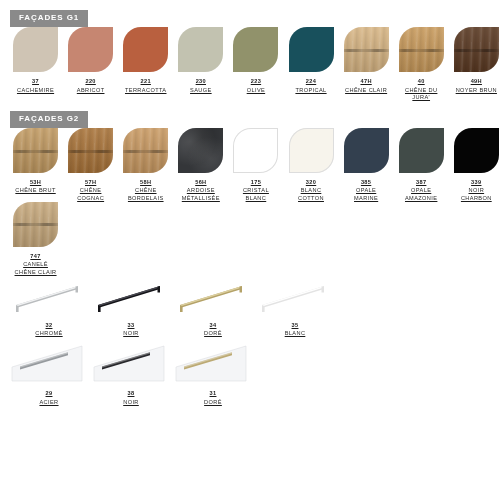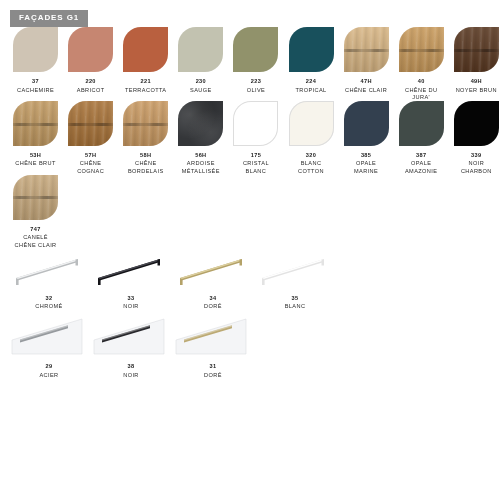--- a/index.html
+++ b/index.html
@@ -5,21 +5,21 @@
 <style>
   html,body{margin:0;padding:0;}
   body{
     width:500px;height:500px;
     background:#ffffff;
     font-family:"Liberation Sans", sans-serif;
     color:#1b1b1b;
     overflow:hidden;
     position:relative;
   }
-  .page{position:relative;width:440px;height:500px;box-sizing:border-box;}
+  .page{position:relative;width:440px;height:500px;box-sizing:border-box;text-decoration:underline;}
 
   
   .section-header{
     display:inline-block;
     padding:3px 9px 4px 9px;
     color:#ffffff;
     font-size:8px;
     font-weight:bold;
     letter-spacing:.9px;
     line-height:10px;
@@ -191,20 +191,23 @@
         </div>
         <div class="cell">
           <div class="swatch grain" style="background-color: rgb(91, 58, 35); background-image: linear-gradient(rgba(255, 255, 255, 0.1), rgba(0, 0, 0, 0.14));"></div>
           <div class="code">49H</div>
           <div class="name">NOYER BRUN</div>
         </div>
       </div>
   </div>
 
   <div class="section">
+    <div class="header-wrap">
+      <span class="section-header sec-facades2">FAÇADES G2</span>
+    </div>
     <div class="row" id="row-g2">
         <div class="cell">
           <div class="swatch grain" style="background-color: rgb(193, 154, 98); background-image: linear-gradient(rgba(255, 255, 255, 0.1), rgba(0, 0, 0, 0.14));"></div>
           <div class="code">53H</div>
           <div class="name">CHÊNE BRUT</div>
         </div>
         <div class="cell">
           <div class="swatch grain" style="background-color: rgb(169, 116, 58); background-image: linear-gradient(rgba(255, 255, 255, 0.1), rgba(0, 0, 0, 0.14));"></div>
           <div class="code">57H</div>
           <div class="name">CHÊNE

